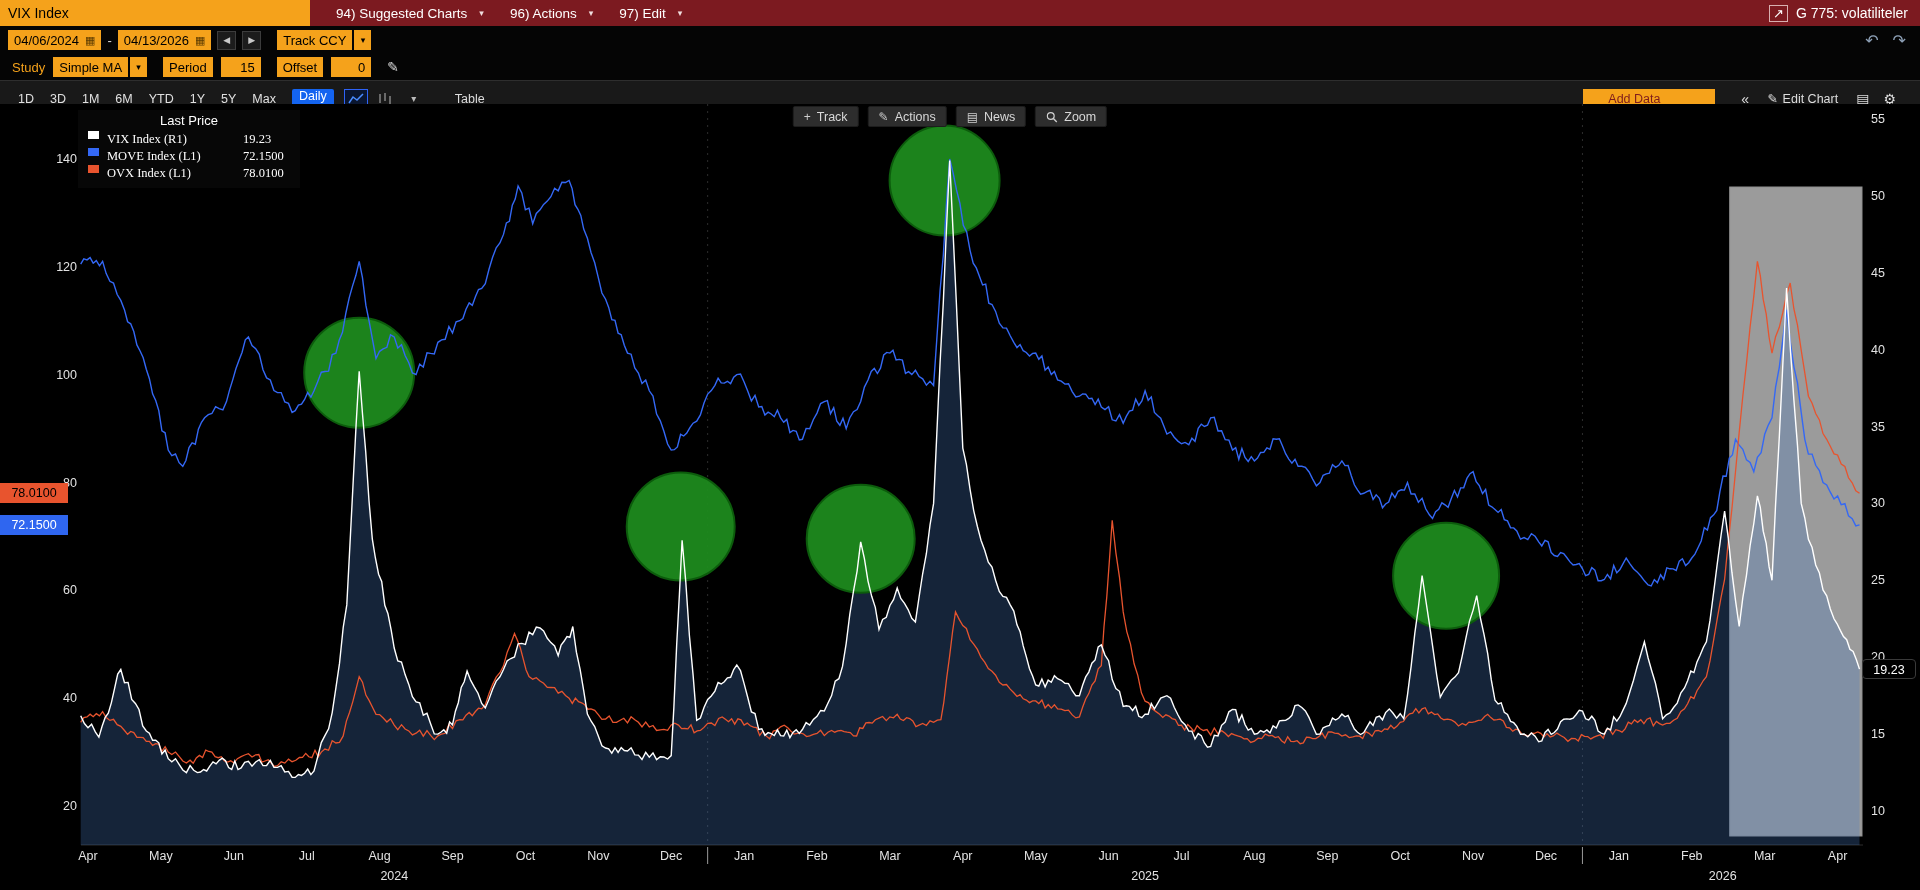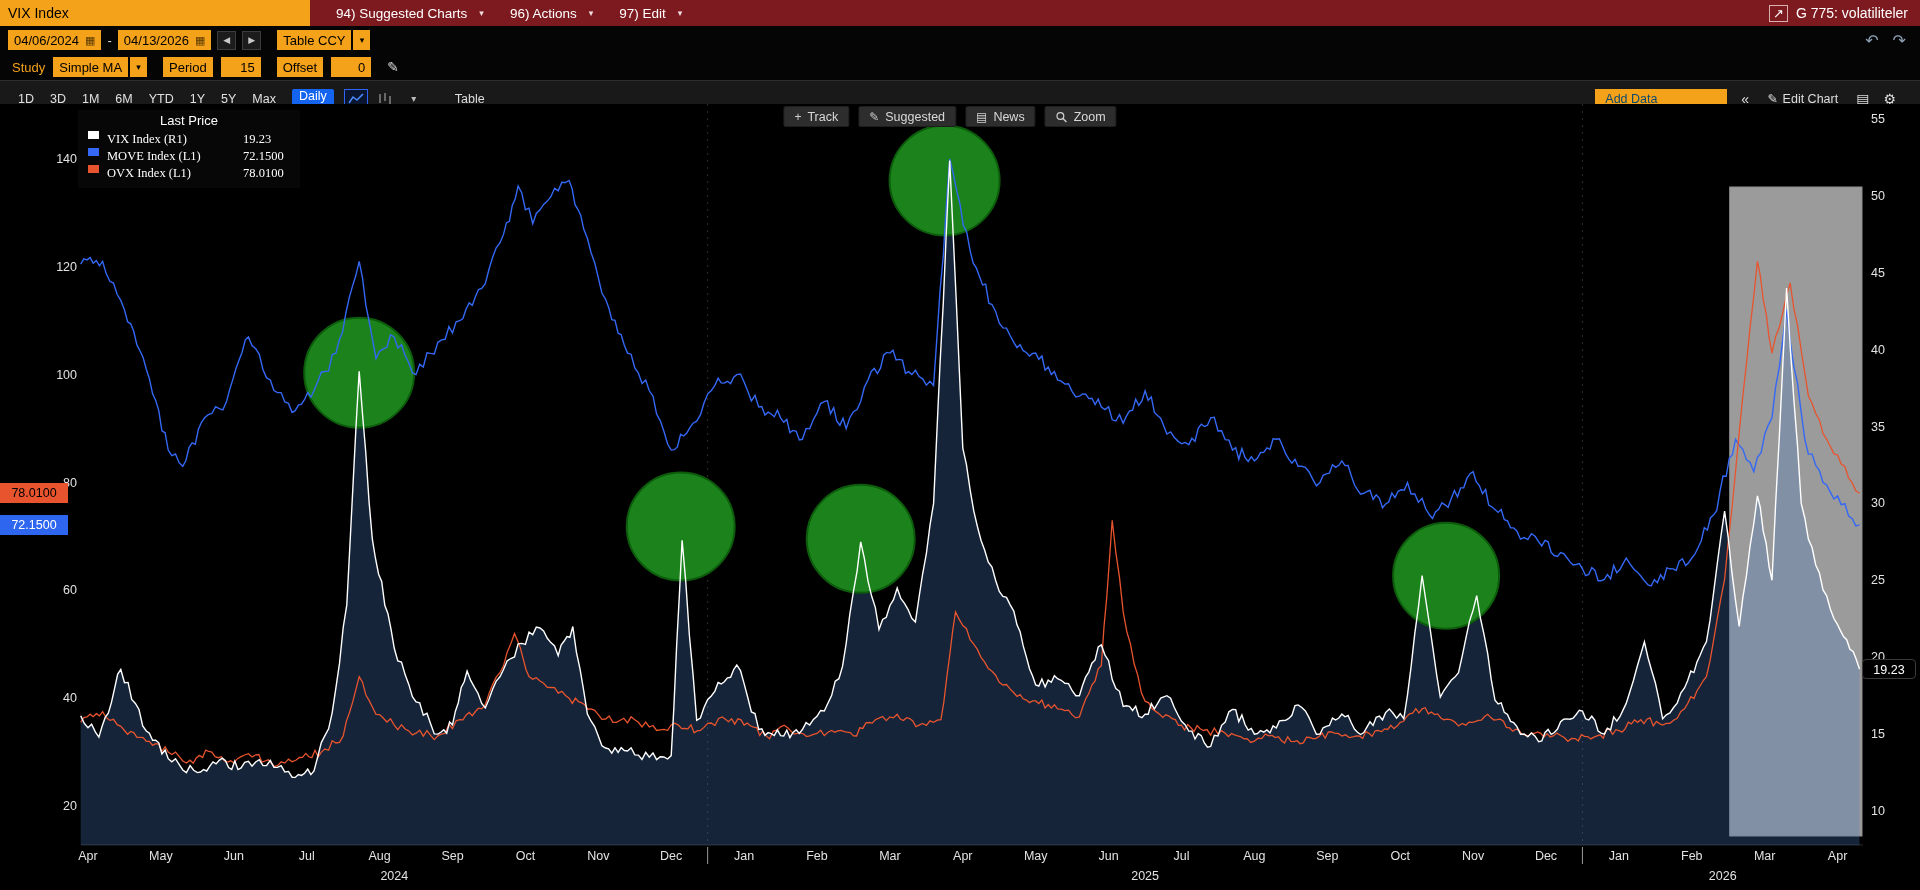--- a/index.html
+++ b/index.html
@@ -41,22 +41,22 @@
   .row4 { position:absolute; top:80px; left:0; width:1920px; height:36px; background:#191919;
           border-top:1px solid #2e2e2e; display:flex; align-items:center; padding:0 10px 0 18px; }
   .rtab { color:#e0e0e0; font-size:12.5px; margin-right:16px; cursor:default; }
   .freq { background:#1464f0; color:#fff; font-size:12.5px; height:19px; display:flex;
           align-items:center; gap:5px; padding:0 7px; border-radius:2px; margin-right:10px;flex-direction:column; }
   .freq .caret { font-size:8px; }
   .icbtn { width:24px; height:19px; display:flex; align-items:center; justify-content:center;
            margin-right:5px; color:#bbb; font-size:10px; }
   .icbtn.active { border:1px solid #2e63f7; background:#0a1630; }
   .tbl-btn { color:#ddd; font-size:12.5px; margin-left:24px; }
-  .adddata { background:#f5a21b; color:#0c4a6e; width:132px; height:19px; font-size:12.5px;
-             display:flex; align-items:center; padding:0 10px; margin-right:14px; }
+  .adddata { background:#f5a21b; color:#7f1d1d; width:132px; height:19px; font-size:12.5px;
+             display:flex; align-items:center; padding:0 25px; margin-right:26px; }
   .collapse-btn { color:#ddd; font-size:14px; margin-right:18px; }
   .editchart { color:#ddd; font-size:12.5px; display:flex; align-items:center; gap:5px; margin-right:18px; }
   .mini-ic { color:#ddd; font-size:14px; margin-right:14px; }
 
   
   .chart-region { position:absolute; top:104px; left:0; width:1920px; height:786px; background:#000; }
   #chart-svg { position:absolute; top:0; left:0; }
   .ax { fill:#e2e2e2; font-size:12.5px; font-family:"Liberation Sans","DejaVu Sans",sans-serif; }
 
   .tools { position:absolute; top:2px; left:950px; transform:translateX(-50%); display:flex; gap:9px; }
@@ -105,21 +105,21 @@
       <span>04/06/2024</span>
       <span class="cal">▦</span>
     </div>
     <span class="dash">-</span>
     <div class="amber">
       <span>04/13/2026</span>
       <span class="cal">▦</span>
     </div>
     <div class="navbtn">◀</div>
     <div class="navbtn">▶</div>
-    <div class="amber gap16">Table CCY</div>
+    <div class="amber gap16">Track CCY</div>
     <div class="caretbox">▾</div>
     <div class="spacer"></div>
     <span class="histbtn">↶</span>
     <span class="histbtn">↷</span>
   </div>
 
   <div class="row3">
     <span class="amber-label-text">Study</span>
     <div class="amber">Simple MA</div>
     <div class="caretbox">▾</div>
@@ -232,21 +232,21 @@
         <text class="ax" x="1722.7" y="776" text-anchor="middle">2026</text>
       </svg>
 
     <div class="tools">
       <div class="tool">
         <span class="tool-ic">+</span>
         <span>Track</span>
       </div>
       <div class="tool">
         <span class="tool-ic">✎</span>
-        <span>Suggested</span>
+        <span>Actions</span>
       </div>
       <div class="tool">
         <span class="tool-ic">▤</span>
         <span>News</span>
       </div>
       <div class="tool">
         <svg width="12" height="12" viewBox="0 0 12 12">
           <circle cx="5" cy="5" r="3.4" fill="none" stroke="#cfcfcf" stroke-width="1.2"></circle>
           <line x1="7.6" y1="7.6" x2="11" y2="11" stroke="#cfcfcf" stroke-width="1.4"></line>
         </svg>

